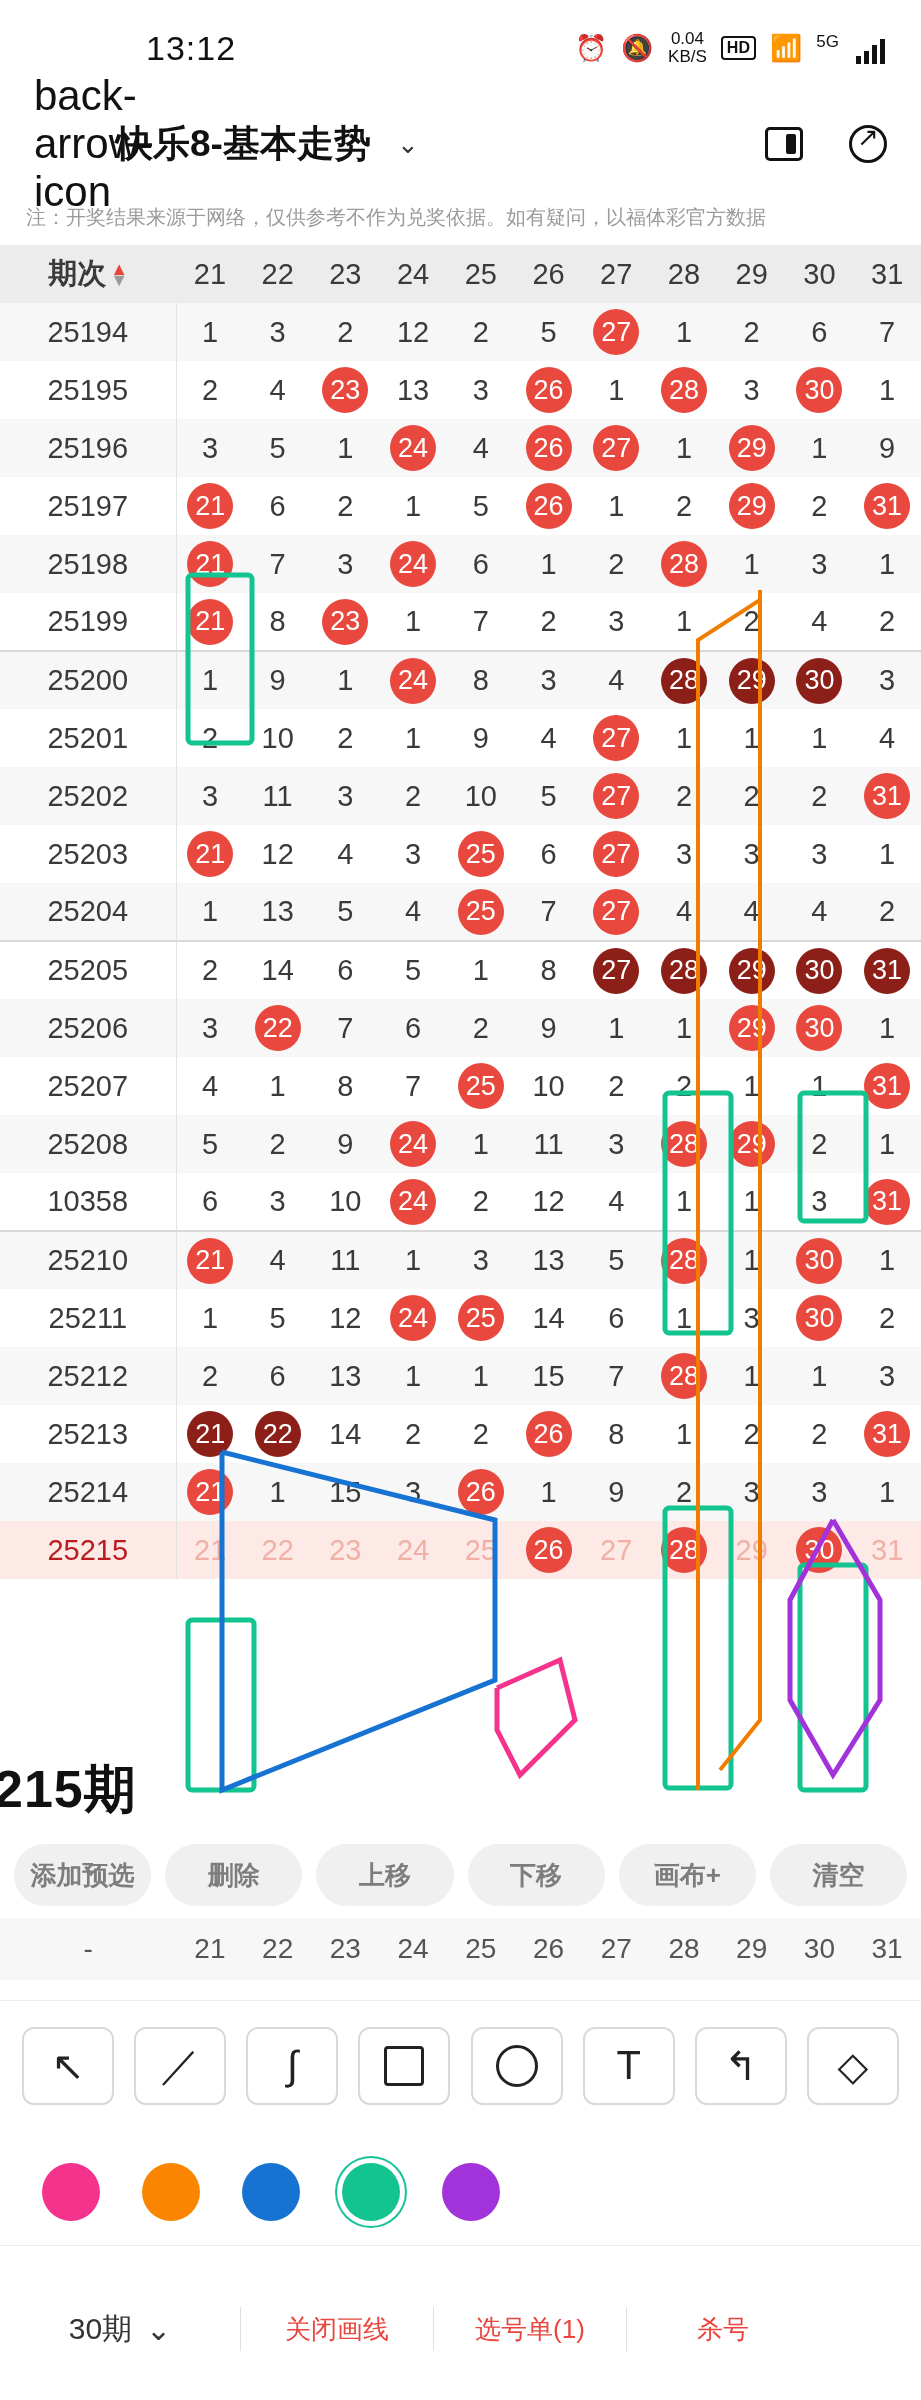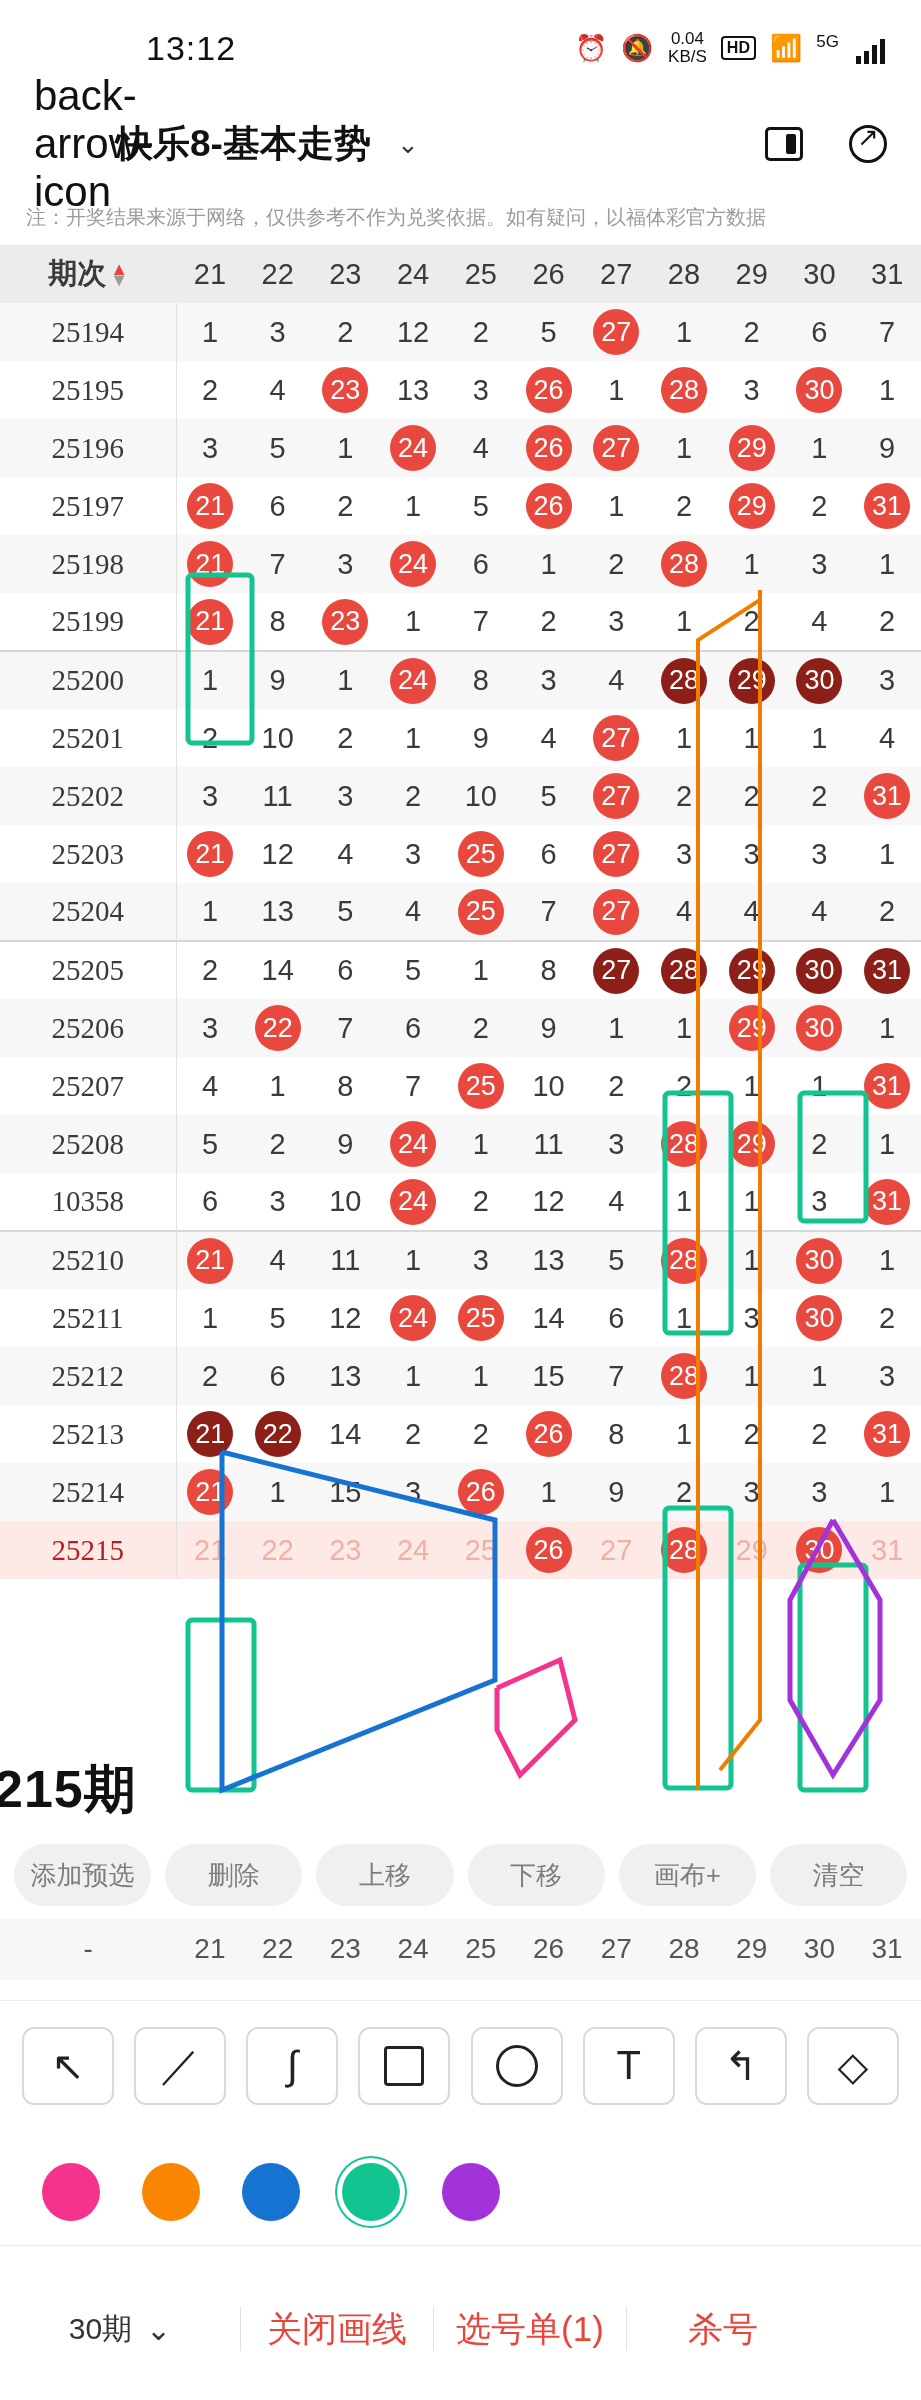--- a/index.html
+++ b/index.html
@@ -54,21 +54,21 @@
   }
   col.c-issue { width: 176px; }
   col.c-num { width: 67.7px; }
   thead th { background: #ececec; color: #333; font-size: 28px; height: 62px; }
   thead th.issue-h { font-weight: 700; }
   .sort-marks { display:inline-flex; flex-direction: column; line-height: 0.62; margin-left: 4px; vertical-align: middle; }
   .sort-marks .up { color:#e8453c; font-size: 18px; }
   .sort-marks .dn { color:#9a9a9a; font-size: 18px; }
   tbody tr:nth-child(odd) td { background: #f7f7f7; }
   tbody tr:nth-child(even) td { background: #ffffff; }
-  td.issue { color: #555; font-size: 28px; border-right: 1px solid #e2e2e2; font-family: Liberation Serif, serif; }
+  td.issue { color: #555; font-size: 28px; border-right: 1px solid #e2e2e2; }
   .ball {
     display: inline-flex; align-items: center; justify-content: center;
     width: 46px; height: 46px; border-radius: 50%;
     color: #fff; font-size: 27px;
   }
   .ball.red { background: #e8483d; }
   .ball.dark { background: #8c2018; }
   .dim { color: #c9c9c9; }
   tr.sep td { border-top: 2px solid #d8d8d8; }
 
@@ -81,21 +81,21 @@
 
   
   .big-issue {
     position: absolute; left: -6px; top: 1755px;
     font-size: 52px; font-weight: 700; color: #111; letter-spacing: 1px;
   }
 
   
   .action-row {
     position: absolute; left: 0; top: 1832px; width: 921px; height: 86px;
-    display: flex; align-items: center; gap: 14px; padding: 0 14px; background: #fff;
+    display: flex; align-items: center; gap: 14px; padding: 0 14px; background: #fff; font-weight: bold;
   }
   .act-btn {
     flex: 1; height: 62px; border-radius: 31px; background: #f0f0f0;
     display: flex; align-items: center; justify-content: center;
     font-size: 26px; color: #7d7d7d;
   }
 
   .foot-axis {
     position: absolute; left: 0; top: 1918px; width: 921px; height: 62px;
     background: #ececec;
@@ -127,21 +127,21 @@
   .swatch.sel { box-shadow: 0 0 0 5px #fff, 0 0 0 7px #15c39a; }
 
   
   .bottombar {
     position: absolute; left: 0; top: 2258px; width: 819px; height: 142px;
     display: flex; align-items: center; background: #fff;
   }
   .bb-left { width: 240px; display:flex; align-items:center; justify-content:center; gap: 14px;
              font-size: 30px; color: #333; }
   .bb-div { width:1px; height:44px; background:#e0e0e0; }
-  .bb-item { flex: 1; text-align: center; font-size: 35px; color: #e8453c; }
+  .bb-item { flex: 1; text-align: center; font-size: 26px; color: #e8453c; }
 </style>
 </head>
 <body>
 
 <div id="app">
 
   <div class="statusbar">
     <div class="status-time">13:12</div>
     <div class="status-right">
       <span class="status-icn">⏰</span>

